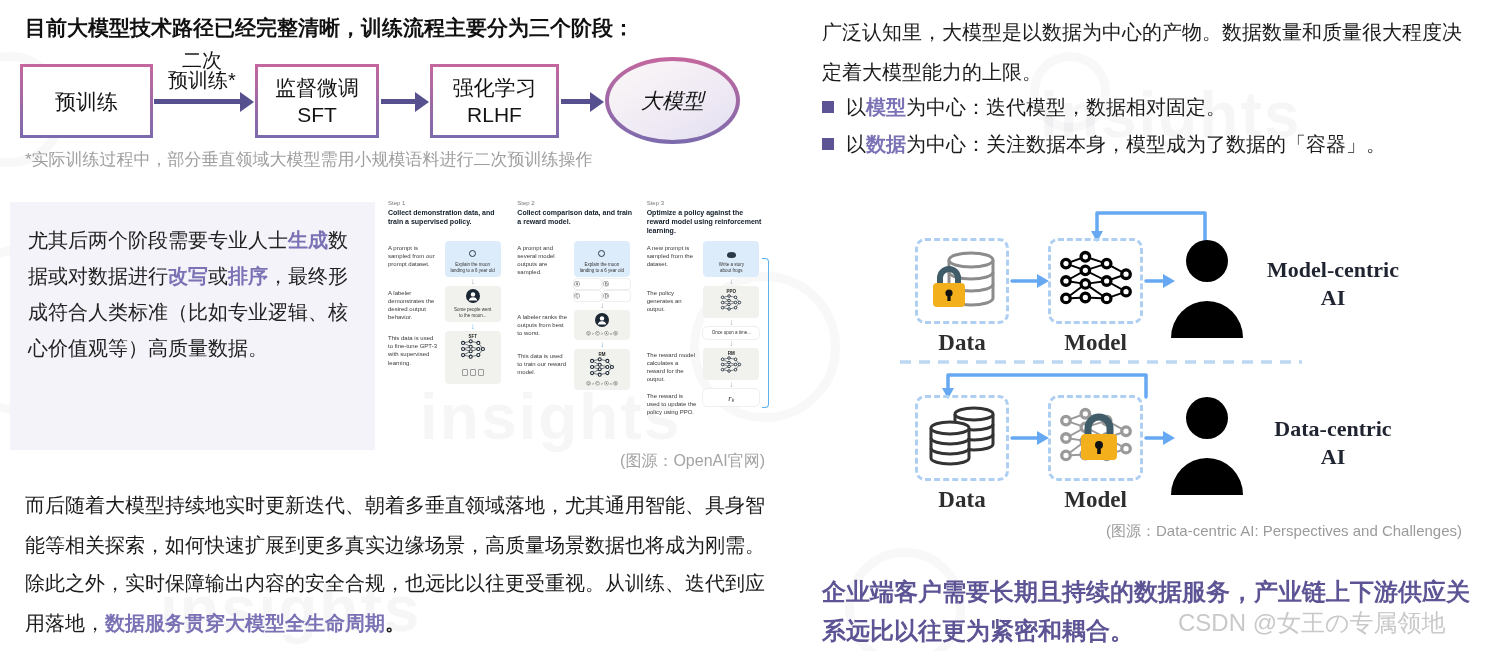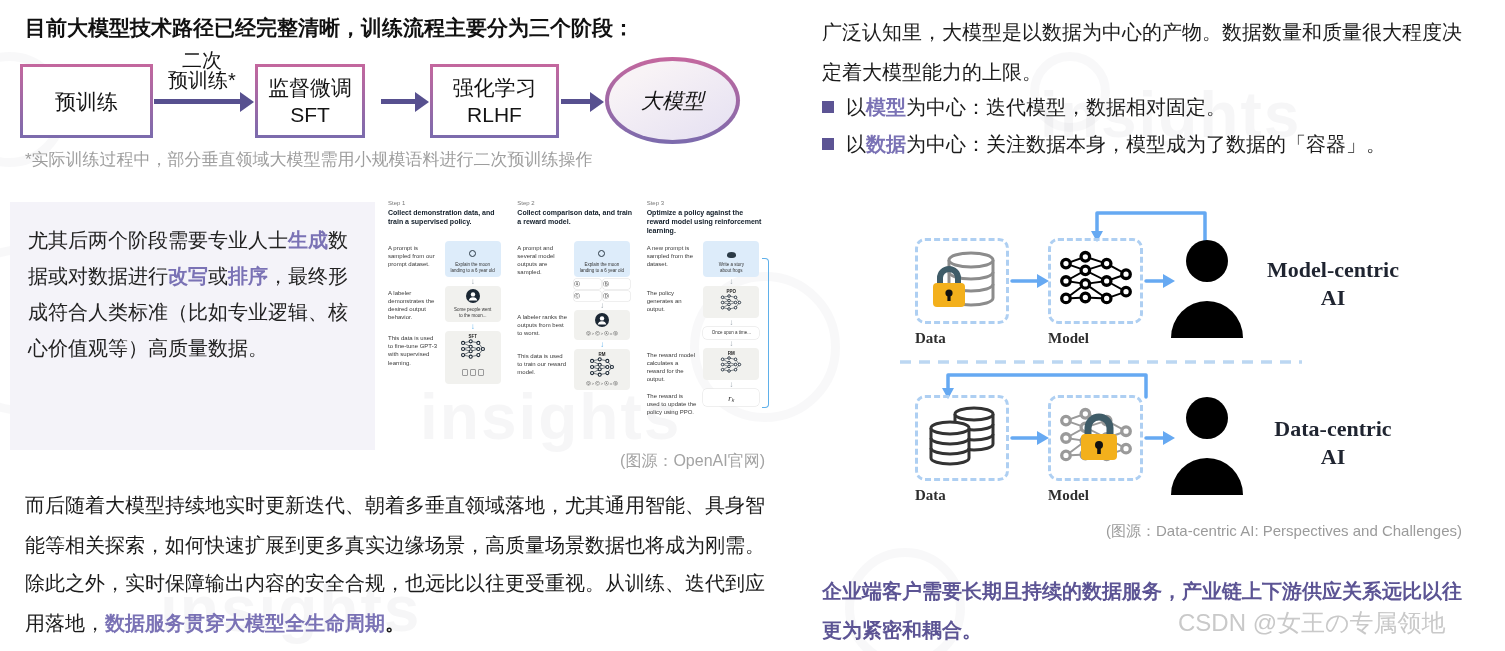--- a/index.html
+++ b/index.html
@@ -41,21 +41,21 @@
   .micon{width:7px;height:7px;border:1px solid #2b3a46;border-radius:50%;display:inline-block;margin-bottom:1px;}
   .doc{width:6px;height:7px;border:1px solid #9a9a9a;border-radius:1px;display:inline-block;margin:1px;}
   .ogrid{display:grid;grid-template-columns:1fr 1fr;gap:2px;width:56px;margin-top:2px;}
   .ocard{background:#fff;box-shadow:0 0 0 0.5px #e0e0e0;border-radius:2px;font-size:6px;line-height:10px;}
   .bracket{position:absolute;right:-3px;top:58px;height:150px;width:7px;
            border:1.5px solid #5fb0ea;border-left:none;border-radius:0 4px 4px 0;}
   
   .dashbox{position:absolute;border:3px dashed #aecff2;border-radius:10px;
            display:flex;align-items:center;justify-content:center;}
   .serifb{font-family:"Liberation Serif","DejaVu Serif",serif;font-weight:bold;}
-  .dlabel{position:absolute;text-align:left;font-size:15px;color:#2e2e2e;}
+  .dlabel{position:absolute;text-align:center;font-size:23px;color:#2e2e2e;}
   .rlabel{position:absolute;text-align:center;font-size:22px;line-height:28px;color:#1f2430;width:170px;}
   .caption{color:#9b9b9b;font-size:15px;}
   
   .wm{position:absolute;font-weight:bold;color:rgba(130,130,145,0.07);font-size:64px;letter-spacing:2px;}
   .wmc{position:absolute;border-radius:50%;border:9px solid rgba(130,130,145,0.055);}
   .csdn{position:absolute;left:1178px;top:607px;font-size:24px;color:#c9c9c9;}
 </style>
 </head>
 <body>
 
@@ -73,21 +73,21 @@
 <div class="gwrap" style="left:20px;top:64px;width:133px;height:74px;">
   <div class="gin">
       <span>预训练</span>
     </div>
 </div>
 <div class="abs" style="left:156px;top:50px;width:92px;text-align:center;font-size:20px;line-height:20px;color:#141414;">
   <span>二次</span><br>
   <span>预训练*</span>
 </div>
 <div class="harrow" style="left:154px;top:99px;width:87px;"></div>
-<div class="gwrap" style="left:255px;top:64px;width:110px;height:74px;">
+<div class="gwrap" style="left:255px;top:64px;width:124px;height:74px;">
   <div class="gin">
     <span>监督微调</span>
     <span>SFT</span>
   </div>
 </div>
 <div class="harrow" style="left:381px;top:99px;width:35px;"></div>
 <div class="gwrap" style="left:430px;top:64px;width:129px;height:74px;">
   <div class="gin">
     <span>强化学习</span>
     <span>RLHF</span>
@@ -527,15 +527,15 @@
 </span>
 <div class="dlabel serifb" style="left:915px;top:487px;width:94px;">Data</div>
 <div class="dlabel serifb" style="left:1048px;top:487px;width:95px;">Model</div>
 <div class="rlabel serifb" style="left:1248px;top:415px;">
   <span>Data-centric</span><br>
   <span>AI</span>
 </div>
 
 <div class="abs caption" style="left:900px;top:522px;width:562px;text-align:right;">(图源：Data-centric AI: Perspectives and Challenges)</div>
 
-<div class="abs" style="left:822px;top:572px;width:652px;font-size:20px;line-height:39px;font-weight:bold;color:#5c5494;">企业端客户需要长期且持续的数据服务，产业链上下游供应关系远比以往更为紧密和耦合。</div>
+<div class="abs" style="left:822px;top:572px;width:652px;font-size:24px;line-height:39px;font-weight:bold;color:#5c5494;">企业端客户需要长期且持续的数据服务，产业链上下游供应关系远比以往更为紧密和耦合。</div>
 
 <div class="csdn">CSDN @女王の专属领地</div>
 
 </body></html>

